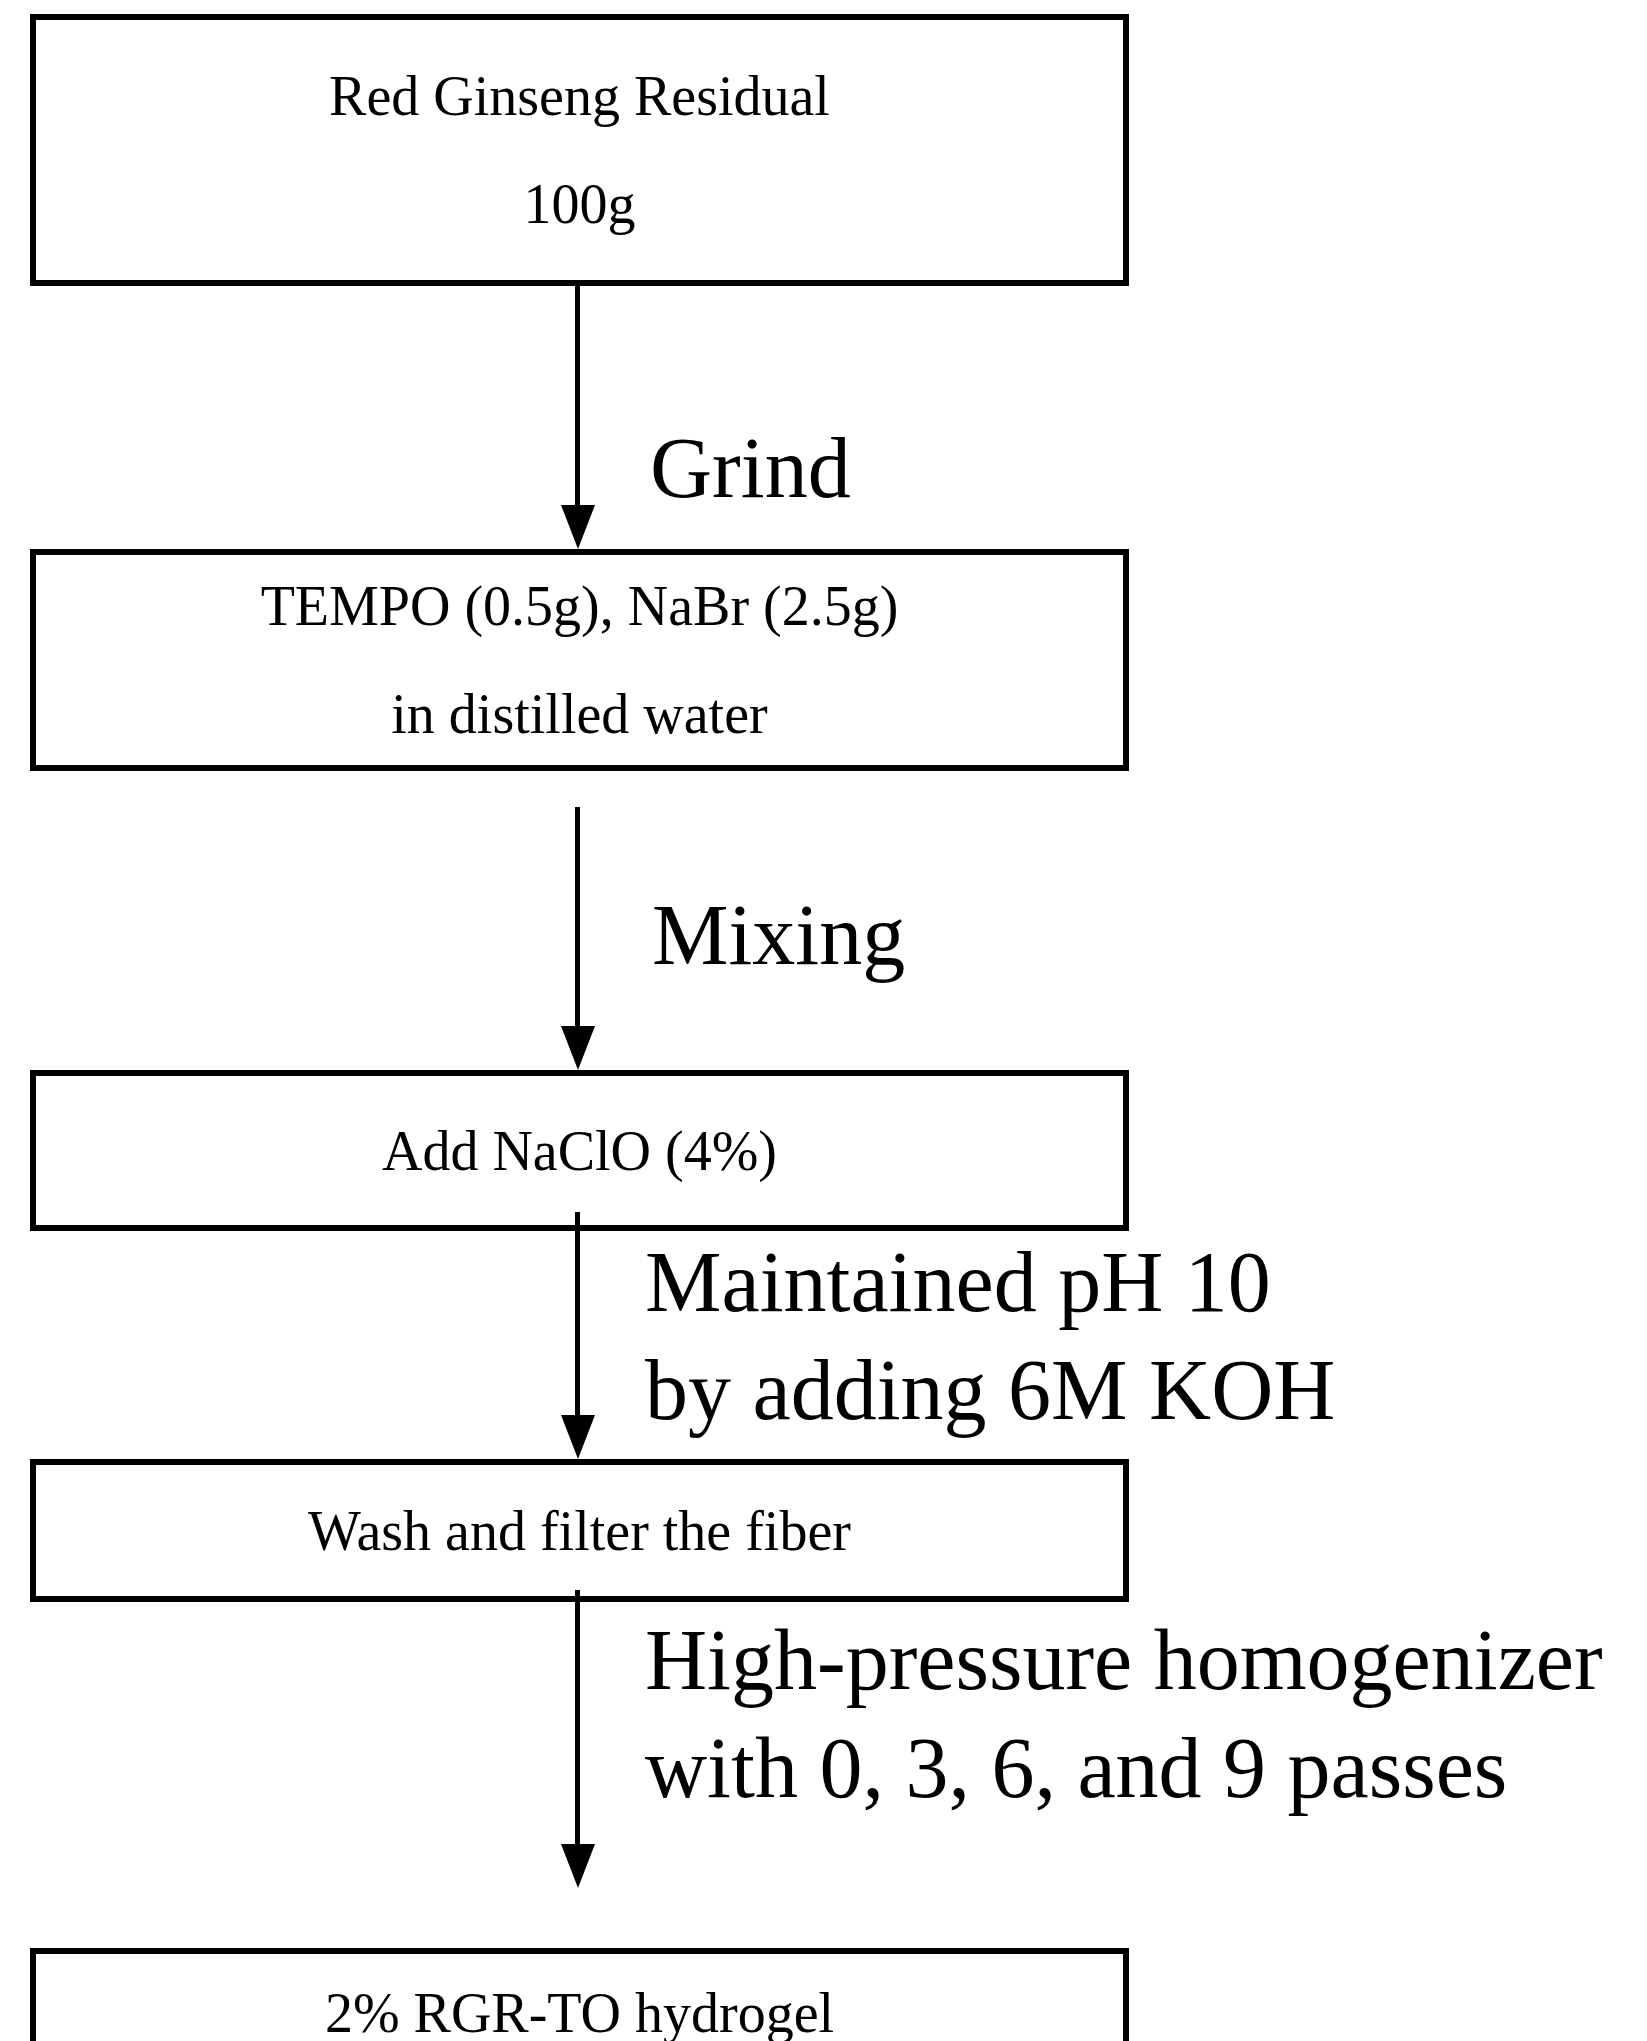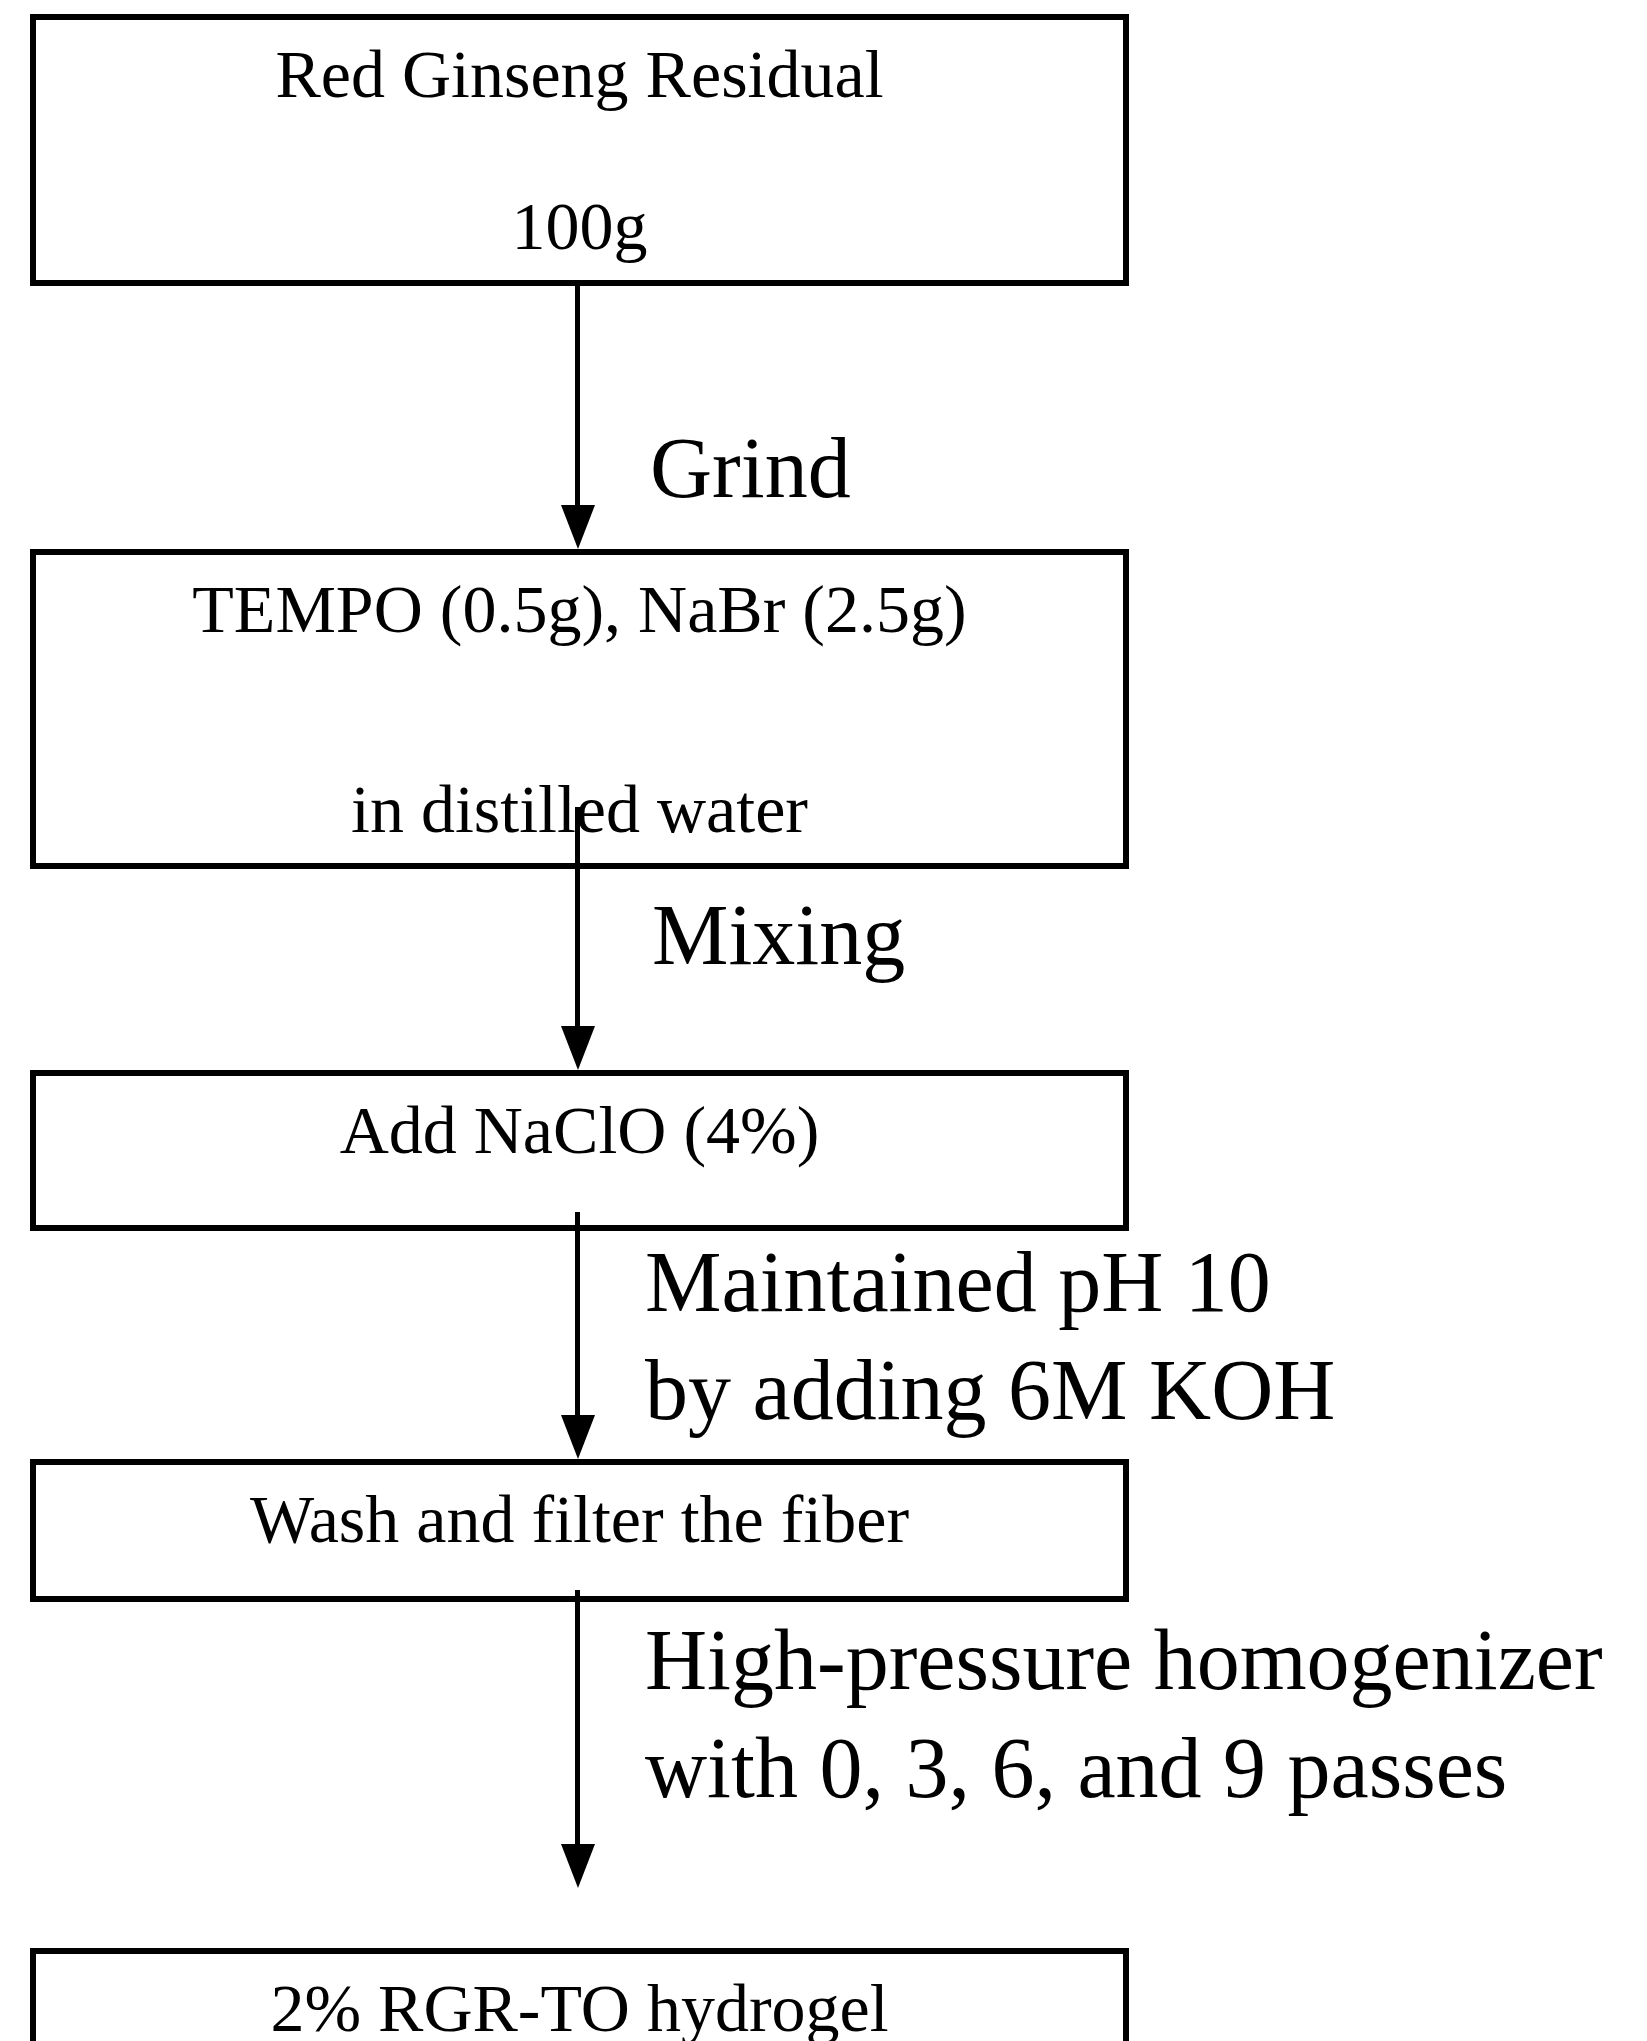--- a/index.html
+++ b/index.html
@@ -18,29 +18,29 @@
   }
   .flow-box {
     position: absolute;
     left: 30px;
     width: 1099px;
     box-sizing: border-box;
     border: 6px solid #000000;
     background: #ffffff;
     display: flex;
     flex-direction: column;
-    justify-content: space-between;
+    justify-content: center;
     align-items: center;
     text-align: center;
-    font-size: 68px;
+    font-size: 56px;
     line-height: 108px;
     white-space: nowrap;
   }
   .box-1 { top: 14px;   height: 272px; }
-  .box-2 { top: 549px;  height: 320px; }
+  .box-2 { top: 549px;  height: 222px; }
   .box-3 { top: 1070px; height: 161px; }
   .box-4 { top: 1459px; height: 143px; }
   .box-5 { top: 1948px; height: 130px; }
 
   .arrow {
     position: absolute;
     left: 561px;
     width: 34px;
   }
   .arrow-1 { top: 286px;  height: 263px; }

